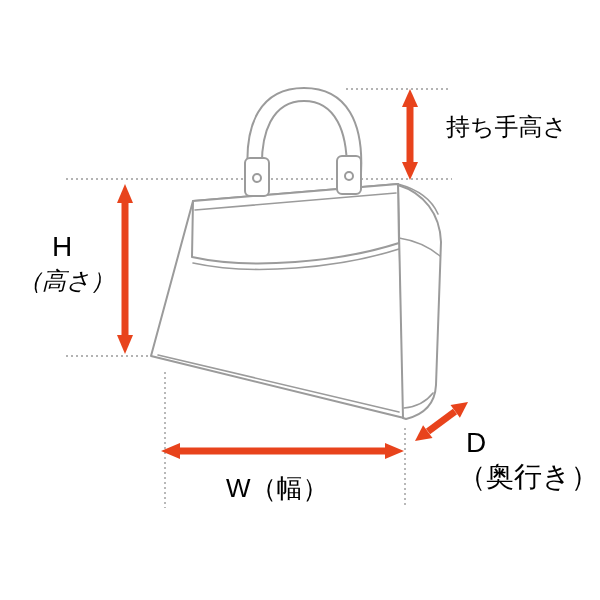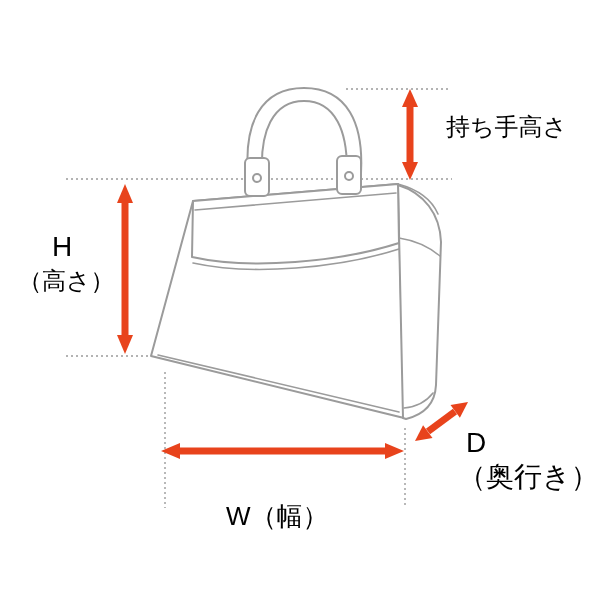--- a/index.html
+++ b/index.html
@@ -13,22 +13,22 @@
   #diagram-svg{position:absolute;left:0;top:0;}
   .label{
     position:absolute;
     color:#000;
     font-family:"Liberation Sans", sans-serif;
     white-space:nowrap;
     line-height:1.1;
   }
   #handle-height-label{left:446px;top:114px;font-size:24px;}
   #h-letter{left:52px;top:232px;font-size:28px;}
-  #h-caption{left:18px;top:268px;font-size:24px;}
-  #w-label{left:226px;top:474px;font-size:26px;margin-top:28px;}
+  #h-caption{left:18px;top:268px;font-size:24px;font-style:italic;}
+  #w-label{left:226px;top:474px;font-size:26px;}
   #d-letter{left:466px;top:428px;font-size:28px;}
   #d-caption{left:458px;top:462px;font-size:28px;}
 
   .outline{stroke:var(--line-color,#9b9b9b);fill:#fff;stroke-width:2;stroke-linejoin:round;}
   .detail{stroke:var(--line-color,#9b9b9b);fill:none;stroke-width:1.6;stroke-linecap:round;}
   .guide{stroke:var(--guide-color,#9b9b9b);stroke-width:1.4;fill:none;stroke-dasharray:2 3;}
   .arrow-shaft{stroke:var(--arrow-color,#e8431c);stroke-width:7;fill:none;}
   .arrow-head{fill:var(--arrow-color,#e8431c);stroke:none;}
 </style>
 </head>

